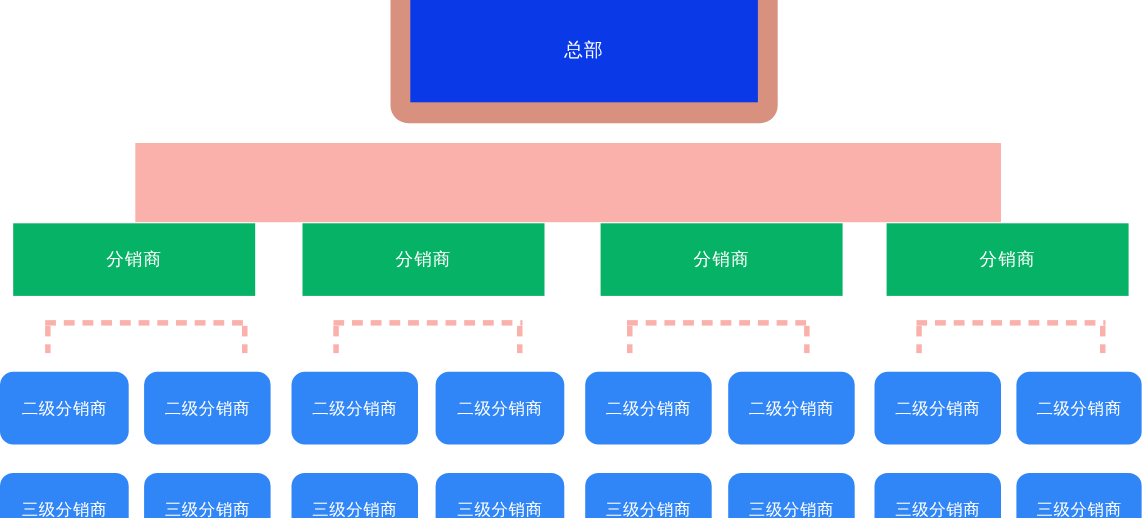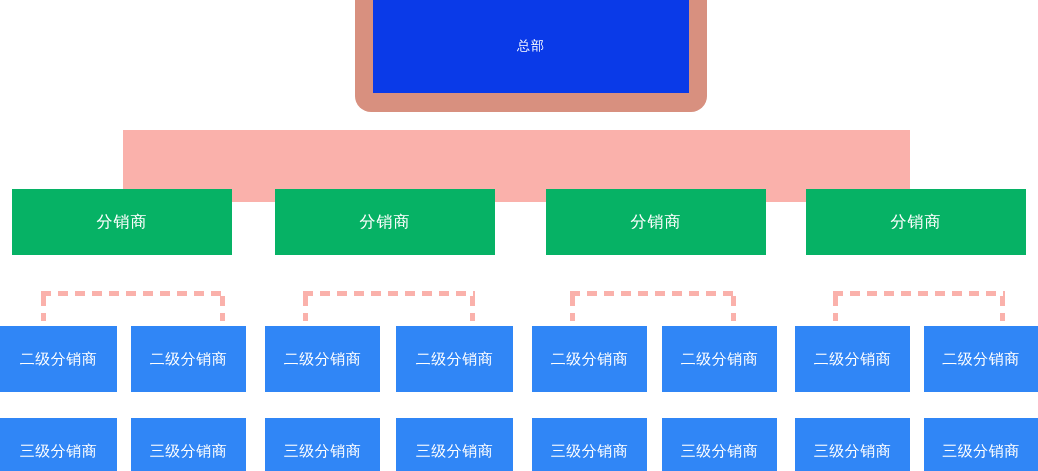--- a/index.html
+++ b/index.html
@@ -37,40 +37,40 @@
     top: 0px;
     width: 316px;
     height: 93px;
     background: #0a3ae8;
     color: #ffffff;
     display: flex;
     flex-direction: row;
     align-items: center;
     justify-content: center;
     line-height: 1.55;
-    font-size: 13px;
+    font-size: 17px;
     letter-spacing: 1px;
   }
   .hq-line { display: block; }
 
   
   .trunk-bar {
     position: absolute;
     left: 123px;
     top: 130px;
     width: 787px;
     height: 72px;
     background: #fab1ab;
   }
 
   
   .level1-row {
     position: absolute;
     left: 0px;
-    top: 189px;
+    top: 203px;
     width: 1038px;
     height: 66px;
   }
   .green-node {
     position: absolute;
     top: 0;
     height: 66px;
     background: #06b265;
     color: #ffffff;
     display: flex;
@@ -118,30 +118,31 @@
   }
   .level3-row {
     position: absolute;
     left: 0;
     top: 414px;
     width: 1038px;
     height: 66px;
   }
   .blue-node {
     position: absolute;
-    top: 4px;
+    top: 16px;
     height: 66px;
     background: #3086f6;
     color: #ffffff;
     display: flex;
     align-items: center;
     justify-content: center;
     font-size: 15px;
     letter-spacing: 0.5px;
     white-space: nowrap;
+    border-radius: 12px;
   }
 </style>
 </head>
 <body>
 
 <div id="diagram">
 
   <div class="hq-frame"></div>
   <div class="hq-box">
     <span class="hq-line">总部</span>

